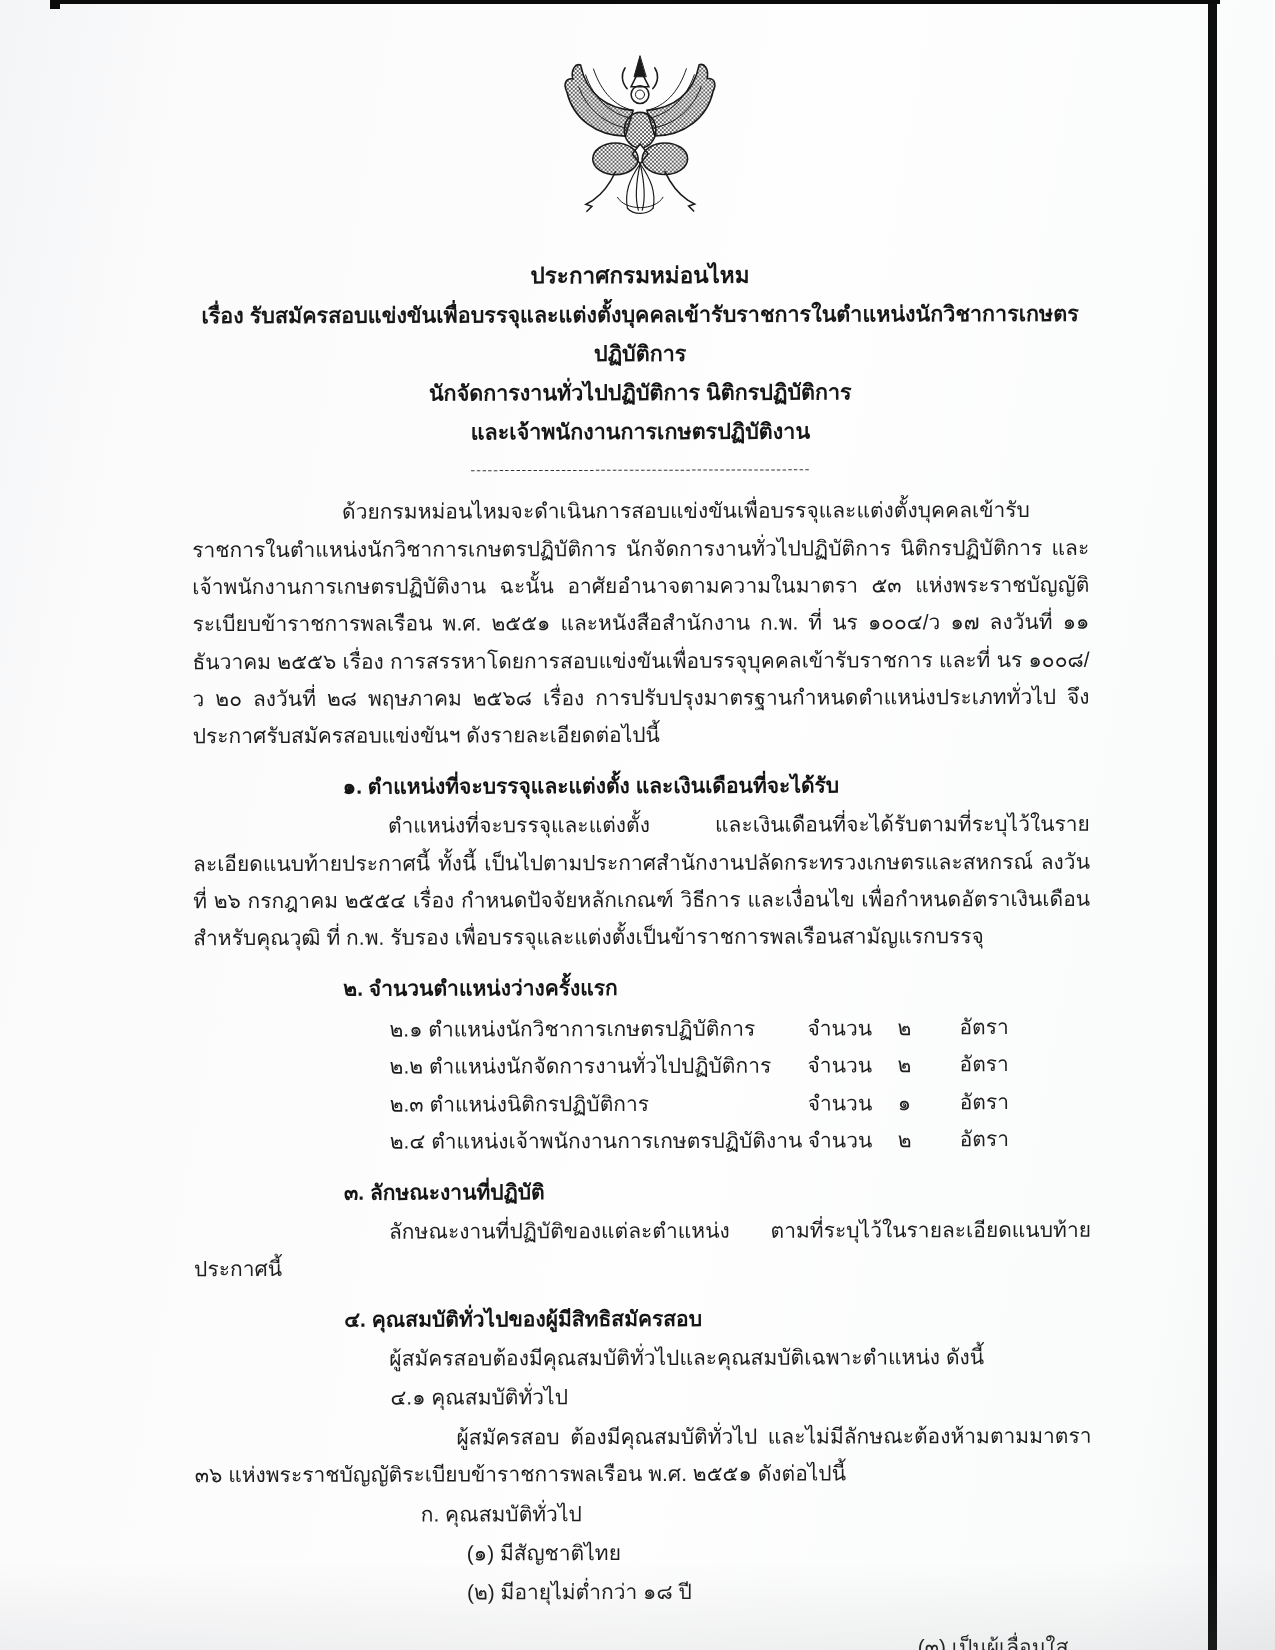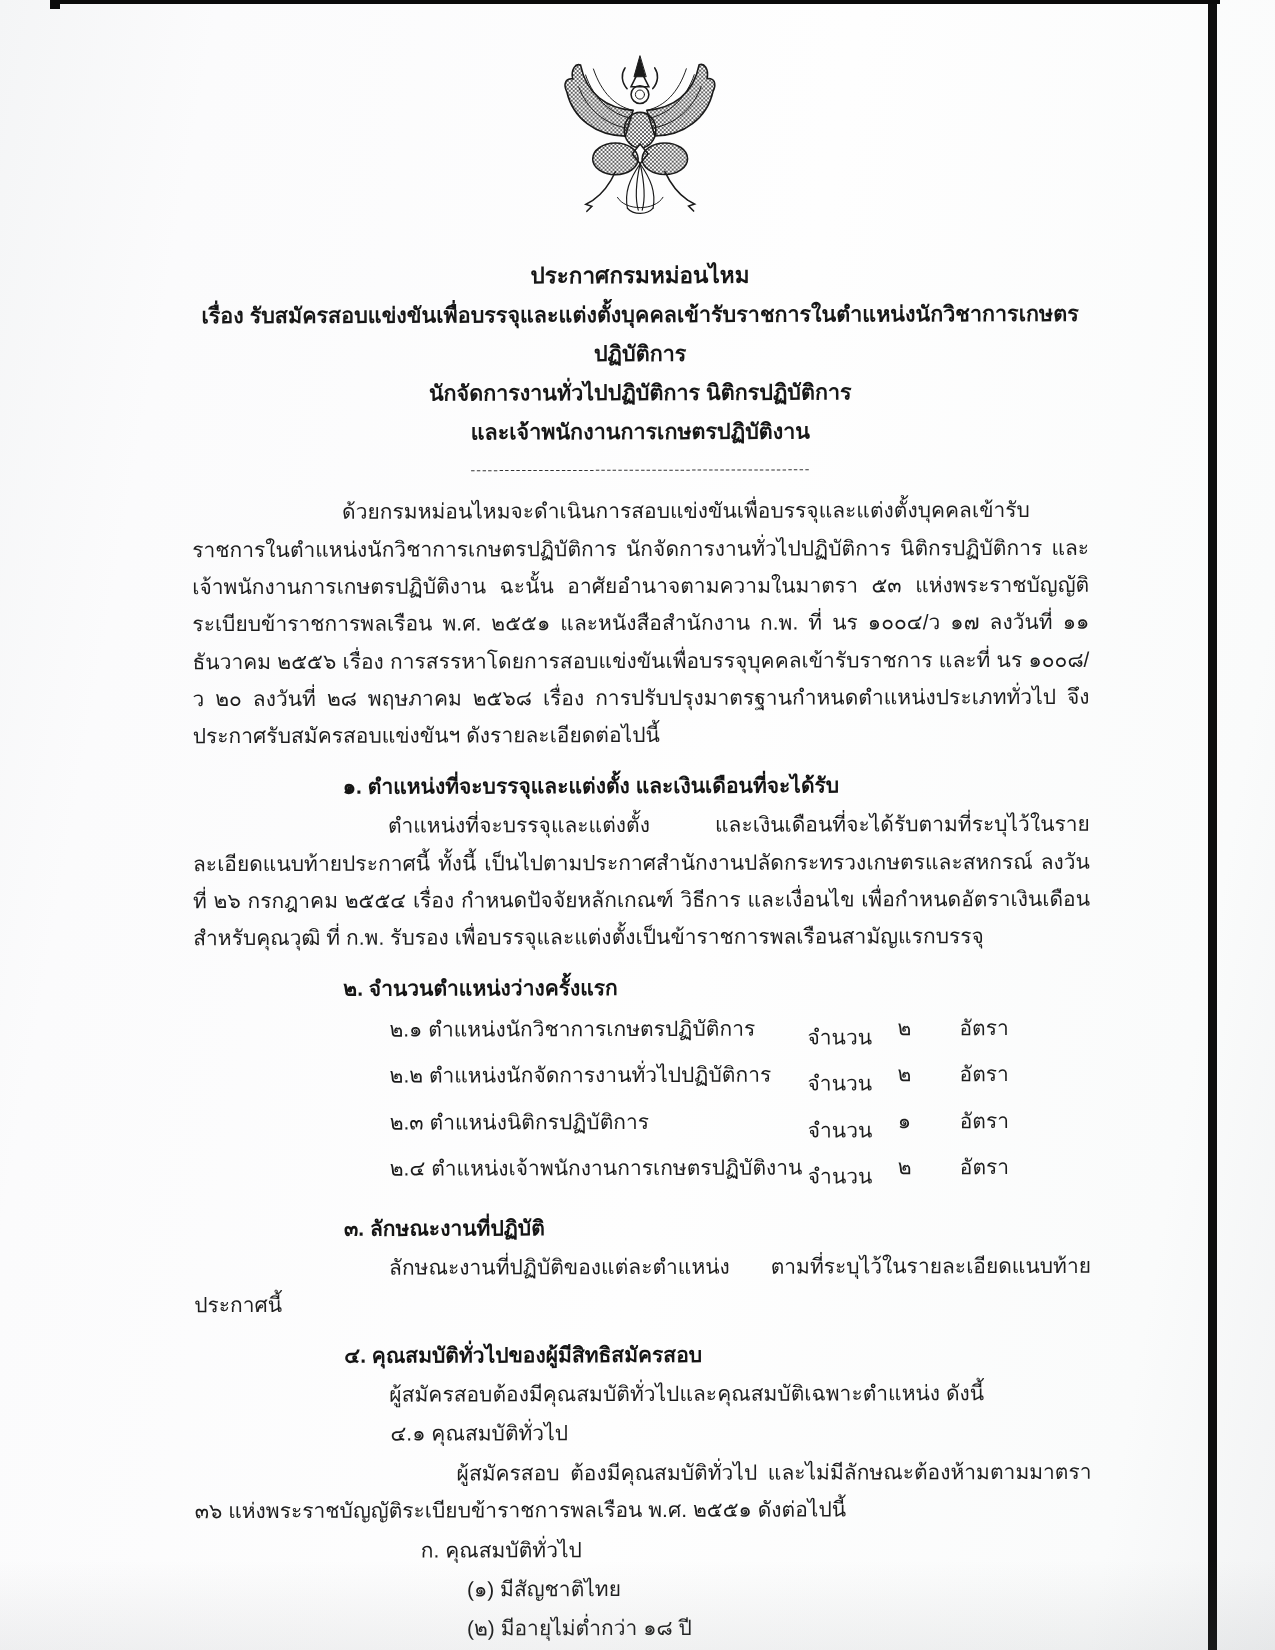--- a/index.html
+++ b/index.html
@@ -51,23 +51,23 @@
     text-align: center; font-size: 14px; letter-spacing: 1px; line-height: 1;
     margin: 10px 0 16px 0; color: #333; white-space: nowrap; overflow: hidden;
   }
   p.body-par { text-align: justify; color: #1d1d1d; }
   .intro { text-indent: 150px; }
   .sec-heading { font-weight: 700; margin-left: 150px; margin-top: 13px; color: #151515; }
   .sec1-par { text-indent: 195px; margin-top: 2px; }
   .vacancy-list { margin-top: 4px; }
   .vacancy-row { display: flex; margin-left: 196px; width: 640px; }
   .vacancy-pos { flex: 1 1 auto; }
-  .vacancy-cnt-label { width: 90px; flex: 0 0 auto; margin-top: 9px; }
+  .vacancy-cnt-label { width: 90px; flex: 0 0 auto; }
   .vacancy-cnt { width: 62px; flex: 0 0 auto; text-align: left; }
-  .vacancy-unit { width: 70px; flex: 0 0 auto; }
+  .vacancy-unit { width: 70px; flex: 0 0 auto; font-family: Liberation Serif, serif; }
   .sec-par-ind { text-indent: 195px; margin-top: 2px; }
   .sub-heading { margin-left: 196px; margin-top: 2px; }
   .sub-par { text-indent: 262px; margin-top: 2px; text-align: justify; }
   .qual-group-heading { margin-left: 226px; margin-top: 2px; }
   .qual-item { margin-left: 272px; margin-top: 2px; }
   .continuation-note { text-align: right; padding-right: 6px; margin-top: 18px; }
 </style>
 </head>
 <body>
 

